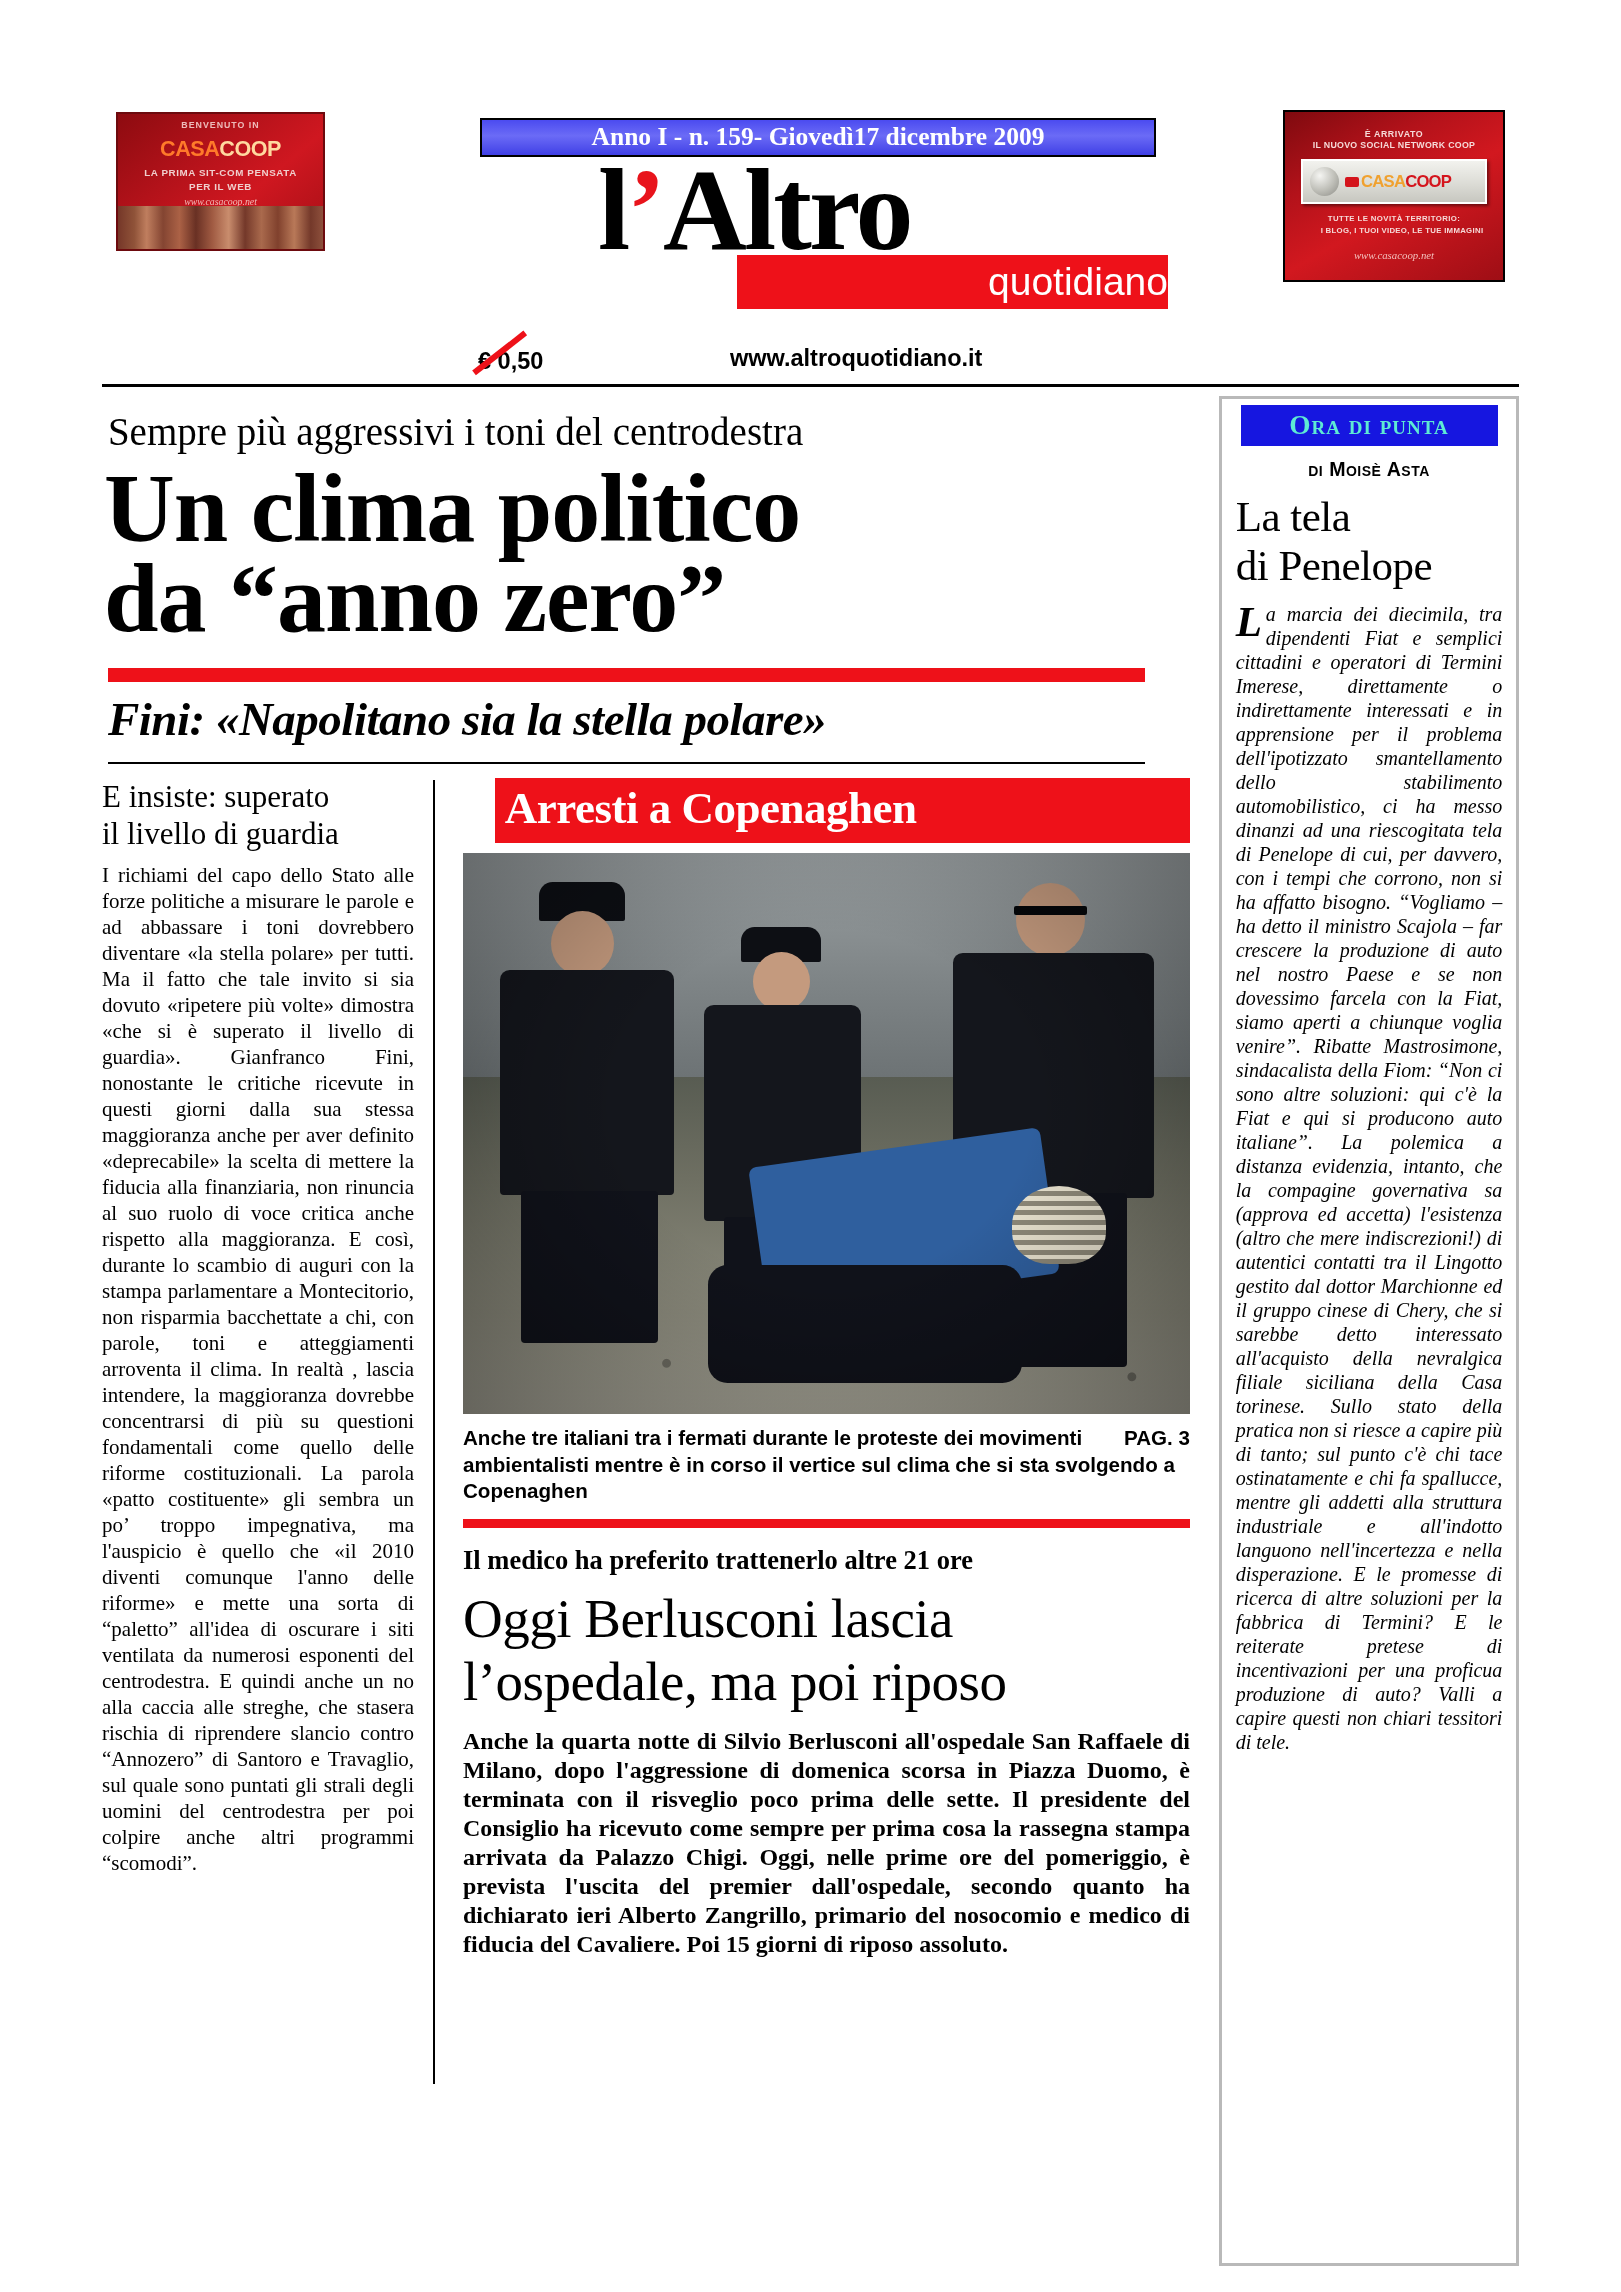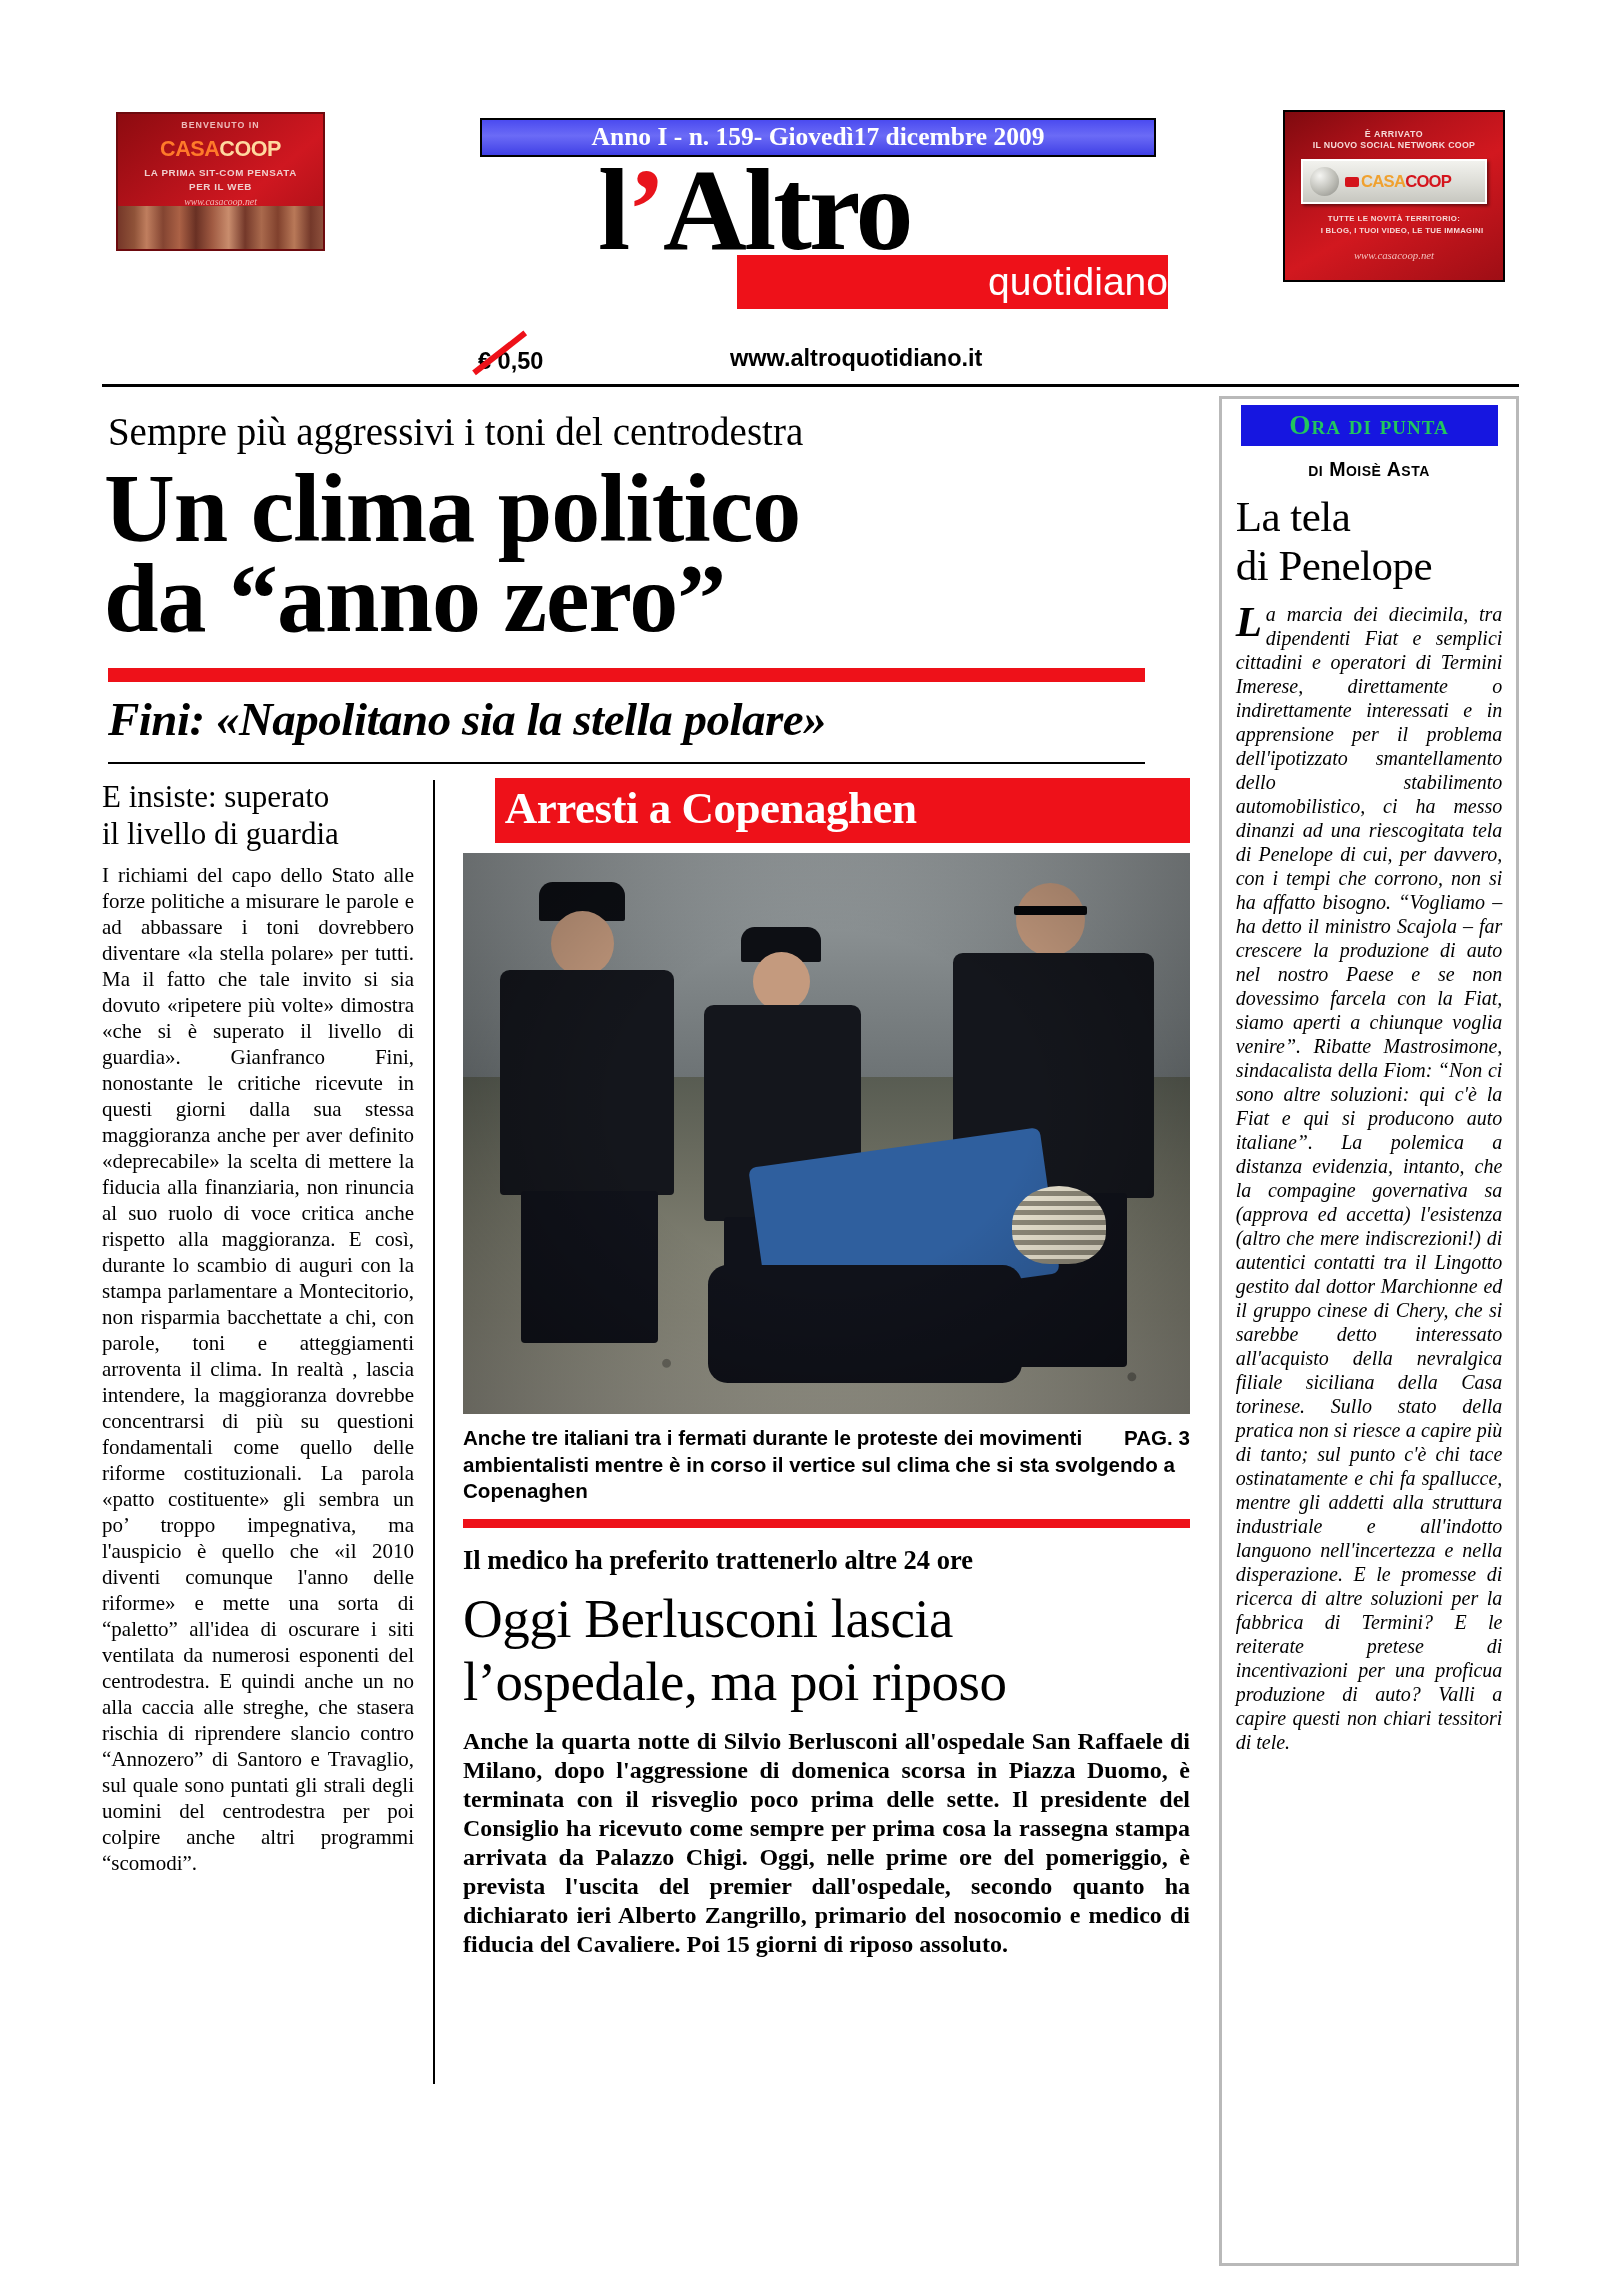--- a/index.html
+++ b/index.html
@@ -447,21 +447,21 @@
     border: 3.9px solid #b9b9b9;
     box-sizing: border-box;
     background: #fff;
     padding: 0 13.7px;
   }
   .sb-badge {
     position: relative;
     margin: 5.9px auto 0 auto;
     width: 257px; height: 41px;
     background: #1616e0;
-    color: #22c55e;
+    color: #5eead4;
     font-family: "Liberation Serif", serif;
     font-weight: bold;
     font-size: 27.4px;
     line-height: 41px;
     text-align: center;
     font-variant: small-caps;
     letter-spacing: 1px;
   }
   .sb-byline {
     margin-top: 11.8px;
@@ -608,21 +608,21 @@
           <div class="vignette"></div>
         </div>
 
         <div class="caption">
           <span class="pag">PAG. 3</span>
           <span>Anche tre italiani tra i fermati durante le proteste dei movimenti ambientalisti mentre è in corso il vertice sul clima che si sta svolgendo a Copenaghen</span>
         </div>
 
         <div class="caption-rule"></div>
 
-        <div class="occhiello">Il medico ha preferito trattenerlo altre 24 ore</div>
+        <div class="occhiello">Il medico ha preferito trattenerlo altre 21 ore</div>
 
         <div class="head2">
           <div>Oggi Berlusconi lascia</div>
           <div>l’ospedale, ma poi riposo</div>
         </div>
 
         <div class="body-bold">Anche la quarta notte di Silvio Berlusconi all'ospedale San Raffaele di Milano, dopo l'aggressione di domenica scorsa in Piazza Duomo, è terminata con il risveglio poco prima delle sette. Il presidente del Consiglio ha ricevuto come sempre per prima cosa la rassegna stampa arrivata da Palazzo Chigi. Oggi, nelle prime ore del pomeriggio, è prevista l'uscita del premier dall'ospedale, secondo quanto ha dichiarato ieri Alberto Zangrillo, primario del nosocomio  e medico di fiducia del Cavaliere. Poi 15 giorni di riposo assoluto.</div>
 
       </div>
     </div>

